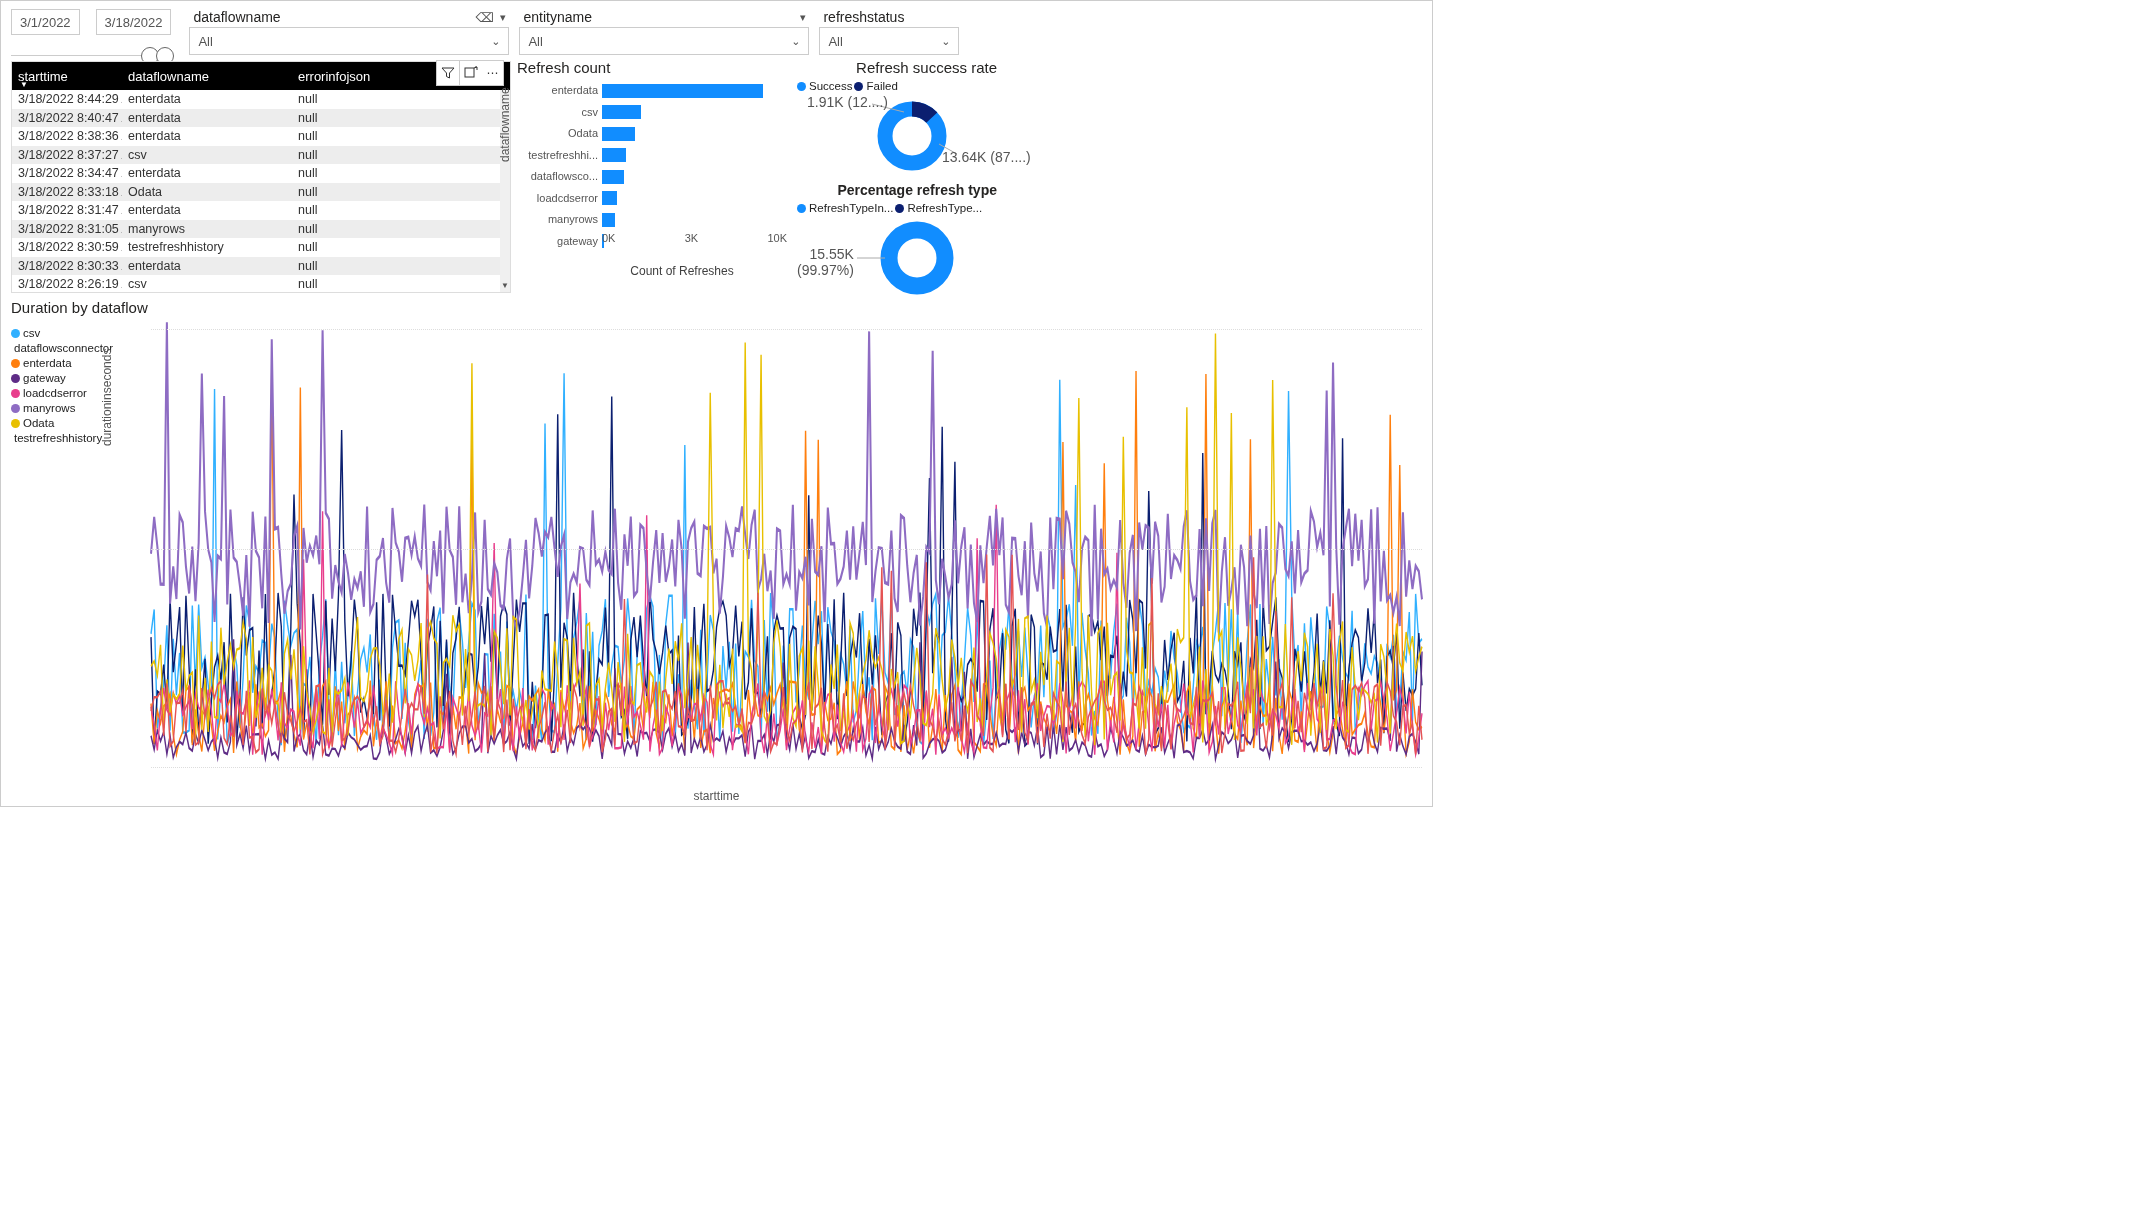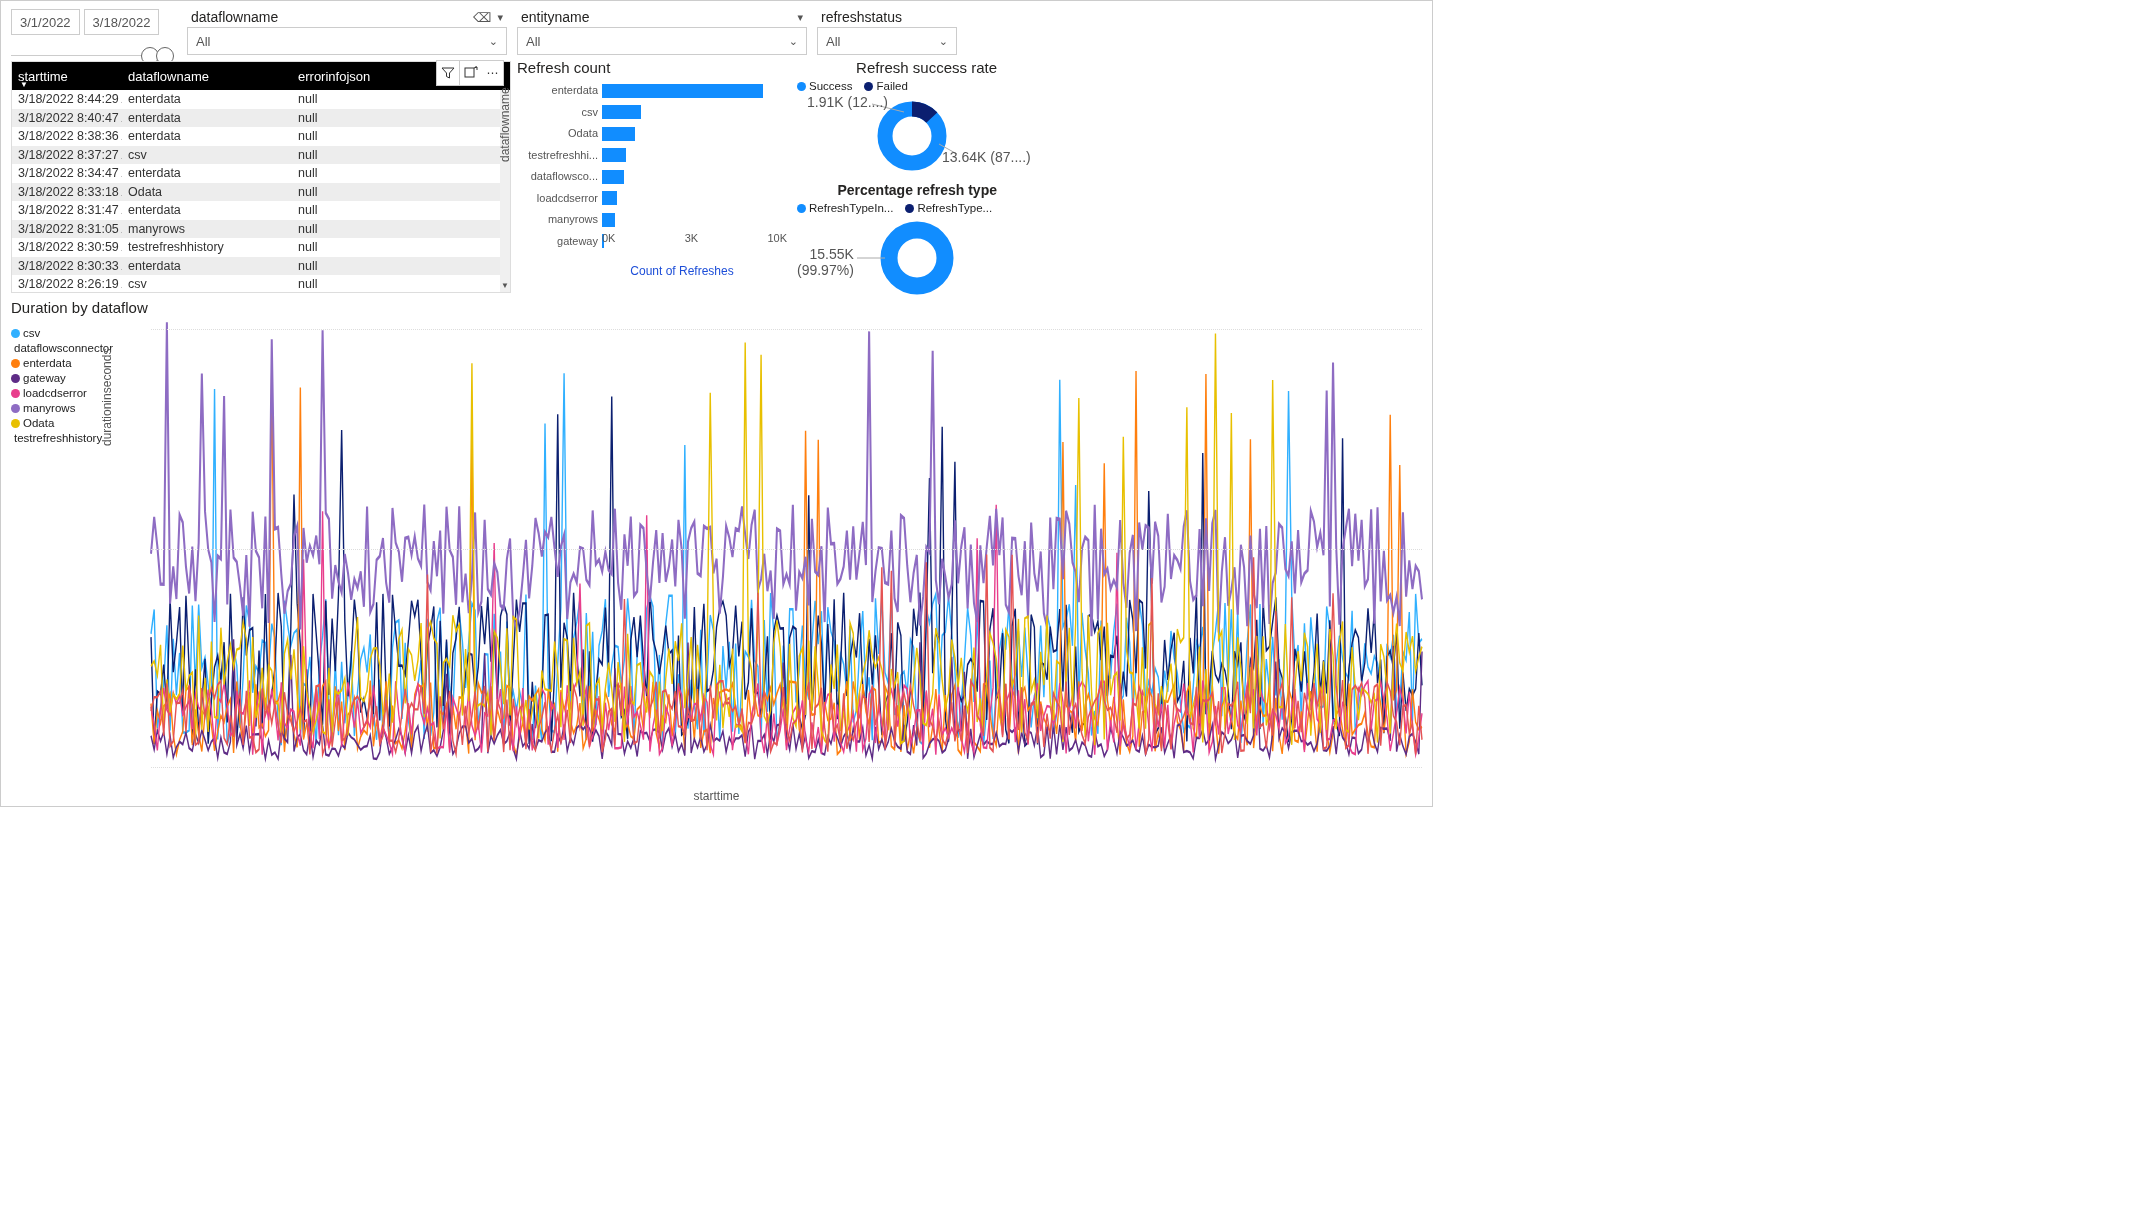--- a/index.html
+++ b/index.html
@@ -2,21 +2,21 @@
 <html><head>
 <meta charset="utf-8">
 <style>
   * { box-sizing: border-box; margin: 0; padding: 0; font-family: 'Segoe UI', Arial, sans-serif; }
   body { background: #fff; color: #222; font-size: 13px; }
   .dashboard { width: 1433px; height: 807px; position: relative; border: 1px solid #ccc; }
 
   
   .top-row { display: flex; gap: 10px; padding: 8px 10px 4px 10px; align-items: flex-start; }
   .date-filters { display: flex; flex-direction: column; gap: 6px; margin-right: 8px; }
-  .date-boxes { display: flex; gap: 4px; }
+  .date-boxes { display: flex; gap: 16px; }
   .date-box { border: 1px solid #ccc; padding: 4px 8px; font-size: 13px; color: #555; height: 26px; display:flex; align-items:center; }
   .range-slider { width: 158px; height: 24px; position: relative; margin-top: 2px; }
   .range-track { position:absolute; top:12px; left:0; right:0; height:1px; background:#ccc;}
   .range-knob { position:absolute; width:18px; height:18px; border:1.5px solid #666; border-radius:50%; background:#fff; top:4px;}
   .range-knob.k1 { left: 130px;}
   .range-knob.k2 { left: 145px;}
 
   .slicer { flex:1; display:flex; flex-direction:column; }
   .slicer.medium { max-width: 290px; }
   .slicer-header { display:flex; justify-content:space-between; align-items:center; padding: 0 4px 2px 4px;}
@@ -47,27 +47,27 @@
   
   .refresh-count { position:absolute; top: 58px; left: 516px; width: 270px; height: 240px;}
   .chart-title { font-size:15px; font-weight:500; color:#252423; margin-bottom:4px;}
   .bar-chart { position:relative; width:100%; height:180px; }
   .bar-y-labels { position:absolute; left:0; top:0; width:85px; height:150px; text-align:right; font-size:11px; color:#555;}
   .bar-y-label { height:21.5px; line-height:21.5px; padding-right:4px;}
   .bar-plot { position:absolute; left:85px; top:0; right:0; height:150px;}
   .bar-row { height:21.5px; display:flex; align-items:center;}
   .bar { height:14px; background:#118dff;}
   .bar-x-axis { position:absolute; left:85px; right:0; top:152px; display:flex; justify-content:space-between; font-size:11px; color:#555;}
-  .bar-x-title { text-align:center; font-size:12px; color:#1d4ed8; position:absolute; bottom:-18px; left:60px; right:0;}
+  .bar-x-title { text-align:center; font-size:12px; color:#404040; position:absolute; bottom:-18px; left:60px; right:0;}
   .bar-y-title { position:absolute; left:-12px; top:75px; transform:rotate(-90deg); transform-origin:left; font-size:12px; color:#555;}
 
   
   .donuts-col { position:absolute; top: 58px; left: 796px; width: 200px; text-align: right; }
   .donut-block { margin-bottom: 8px;}
-  .legend-row { display:flex; gap:12px; font-size:11.5px; align-items:center; margin:2px 0;}
+  .legend-row { display:flex; gap:2px; font-size:11.5px; align-items:center; margin:2px 0;}
   .legend-item{ display:flex; align-items:center; gap:3px;}
   .legend-dot{ width:9px; height:9px; border-radius:50%;}
   .donut-wrap { position:relative; height:80px; margin-top:2px;}
   .donut-label { position:absolute; font-size:14px; color:#555; white-space:nowrap;}
 
   
   .duration-chart { position:absolute; top:298px; left:10px; right:10px; bottom:8px;}
   .legend-col { position:absolute; left:0; top:28px; width:90px; font-size:11.5px;}
   .legend-col .legend-item{ margin-bottom:3px;}
   .line-y-title { position:absolute; left:96px; top:140px; transform:rotate(-90deg); transform-origin:left; font-size:12px; color:#555;}

